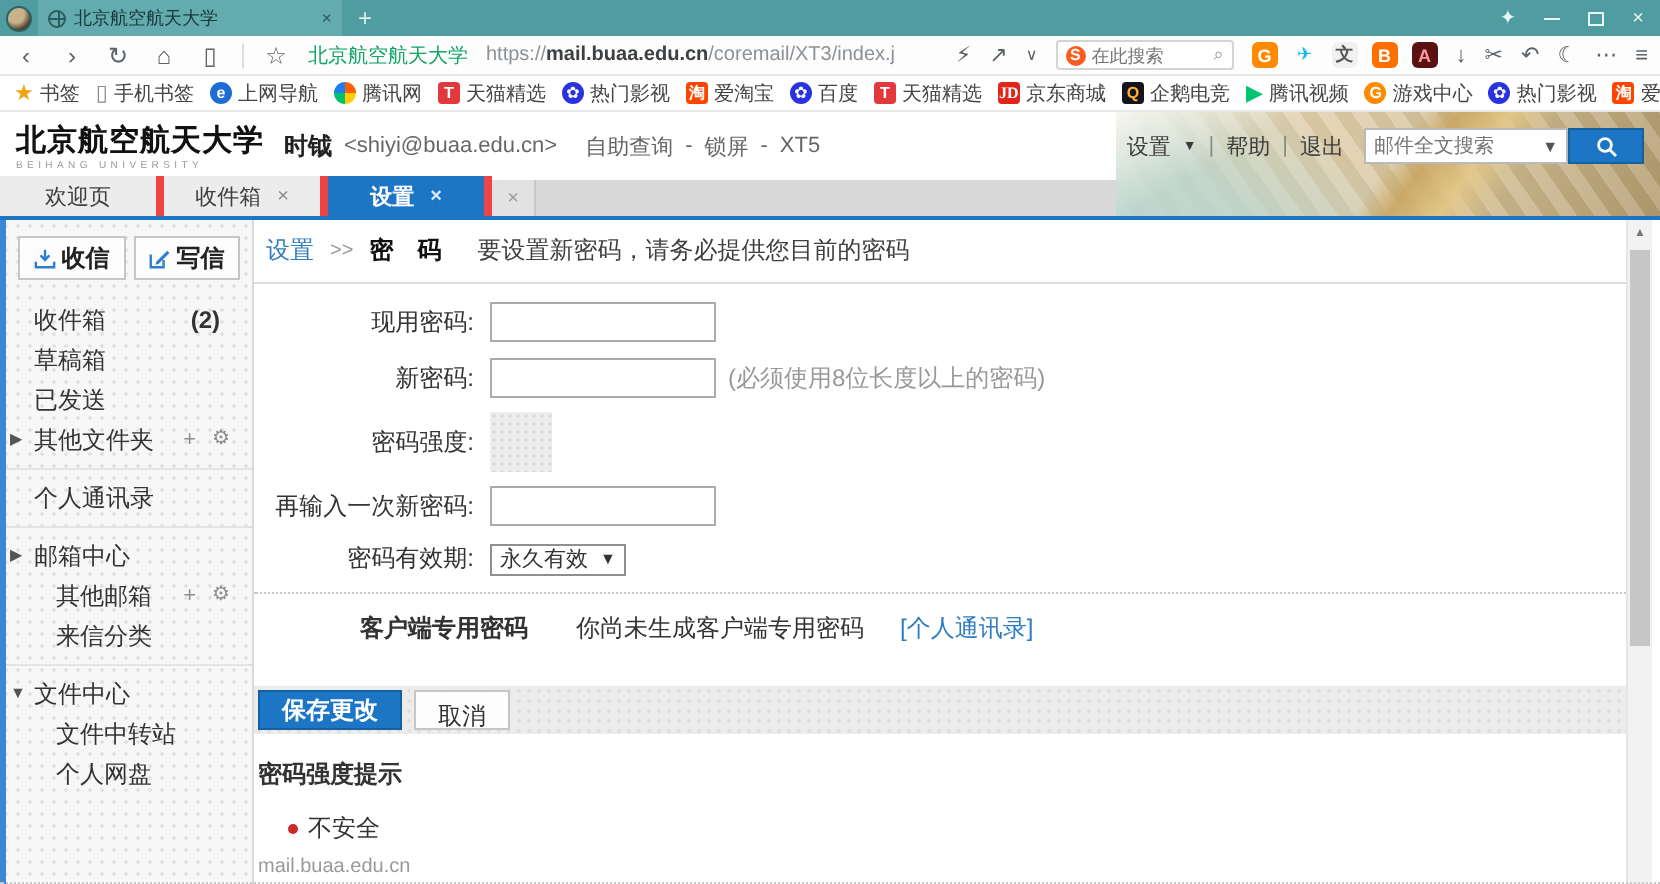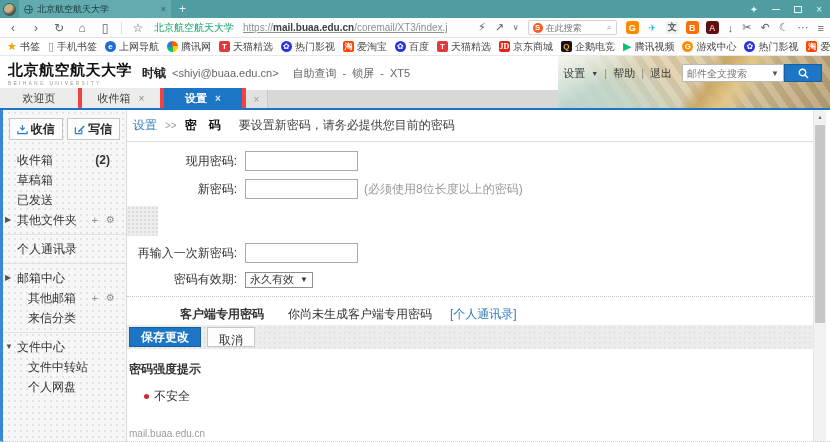--- a/index.html
+++ b/index.html
@@ -22,21 +22,21 @@
   .winctl { margin-left:auto; display:flex; align-items:center; gap:14px; padding-right:8px; color:#eaf6f6; font-size:10px; }
   .winctl .minbar { width:8px; height:1px; background:#eaf6f6; display:inline-block; }
   .winctl .restorebox { width:8px; height:7px; border:1px solid #eaf6f6; display:inline-block; }
 
   
   .toolbar { height:20px; display:flex; align-items:center; padding:0 6px; gap:9px;
              font-size:12px; color:#5c6468; border-bottom:1px solid #e6e6e6; background:#fdfdfd; }
   .toolbar .nv { width:14px; text-align:center; }
   .tooldiv { width:1px; height:12px; background:#ddd; }
   .sitename { font-size:10px; color:#10a564; white-space:nowrap; }
-  .urltext { font-size:10px; color:#8b9196; white-space:nowrap; overflow:hidden;text-decoration:underline; }
+  .urltext { font-size:10px; color:#8b9196; white-space:nowrap; overflow:hidden; }
   .urltext b { color:#3c4043; font-weight:bold; }
   .minisearch { display:flex; align-items:center; gap:3px; border:1px solid #d4d4d4; border-radius:2px;
                 height:15px; padding:0 4px; background:#fff; }
   .minisearch .slogo { width:10px; height:10px; border-radius:50%; background:#fb5b1f; color:#fff;
                        font-size:8px; line-height:10px; text-align:center; font-weight:bold; }
   .minisearch input { border:none; outline:none; width:58px; font-size:9px; color:#555; background:transparent; }
   .minisearch .mglass { font-size:9px; color:#999; }
   .extrow { display:flex; align-items:center; gap:7px; }
   .ext { width:13px; height:13px; border-radius:3px; font-size:9px; font-weight:bold;
          display:flex; align-items:center; justify-content:center; }
@@ -119,21 +119,21 @@
   .fhint { color:#999; margin-left:6px; }
   .meter { width:31px; height:30px; background-color:#ededed;
            background-image:radial-gradient(#dcdcdc 1px, transparent 1px); background-size:4px 4px; }
   .fakesel { border:1px solid #8f8f8f; background:#fff; font-size:11px; padding:1px 4px;
              display:inline-flex; align-items:center; gap:6px; height:16px; }
   .fakesel .car { font-size:8px; color:#333; }
   .dothr { border-top:1px dotted #c9c9c9; margin-top:8px; }
   .clientrow { margin-top:9px; display:flex; align-items:center; padding-left:53px; gap:24px; }
   .clientrow .clab { font-weight:bold; }
   .clientrow .clink { color:#2f7cc0; }
-  .btnbar { margin-top:2px; height:24px; background-color:#ececec;
+  .btnbar { margin-top:20px; height:24px; background-color:#ececec;
             background-image:radial-gradient(#e0e0e0 1px, transparent 1px); background-size:5px 5px;
             display:flex; align-items:center; gap:6px; padding-left:2px; }
   .savebtn { height:20px; padding:0 11px; background:#1c76c5; border:1px solid #15619f; color:#fff;
              font-weight:bold; font-size:12px; }
   .cancelbtn { height:20px; padding:4px 11px; background:#fdfdfd; border:1px solid #c6c6c6; color:#333; font-size:12px; }
   .tiptitle { margin:12px 0 0 2px; font-weight:bold; }
   .tiprow { margin:10px 0 0 17px; display:flex; align-items:center; gap:5px; }
   .tiprow .dot { width:5px; height:5px; background:#cc2a2a; border-radius:50%; }
   .statusbar { position:absolute; left:2px; bottom:3px; font-size:10px; color:#9a9a9a; }
 
@@ -364,20 +364,21 @@
         <input type="password" class="txtin" style="">
       </div>
 
       <div class="frow" style="margin-top:8px">
         <span class="flabel">新密码:</span>
         <input type="password" class="txtin" style="">
         <span class="fhint">(必须使用8位长度以上的密码)</span>
       </div>
 
       <div class="frow" style="margin-top:7px">
+        <span class="flabel">密码强度:</span>
         <span class="meter"></span>
       </div>
 
       <div class="frow" style="margin-top:7px">
         <span class="flabel">再输入一次新密码:</span>
         <input type="password" class="txtin" style="">
       </div>
 
       <div class="frow" style="margin-top:8px">
         <span class="flabel">密码有效期:</span>

